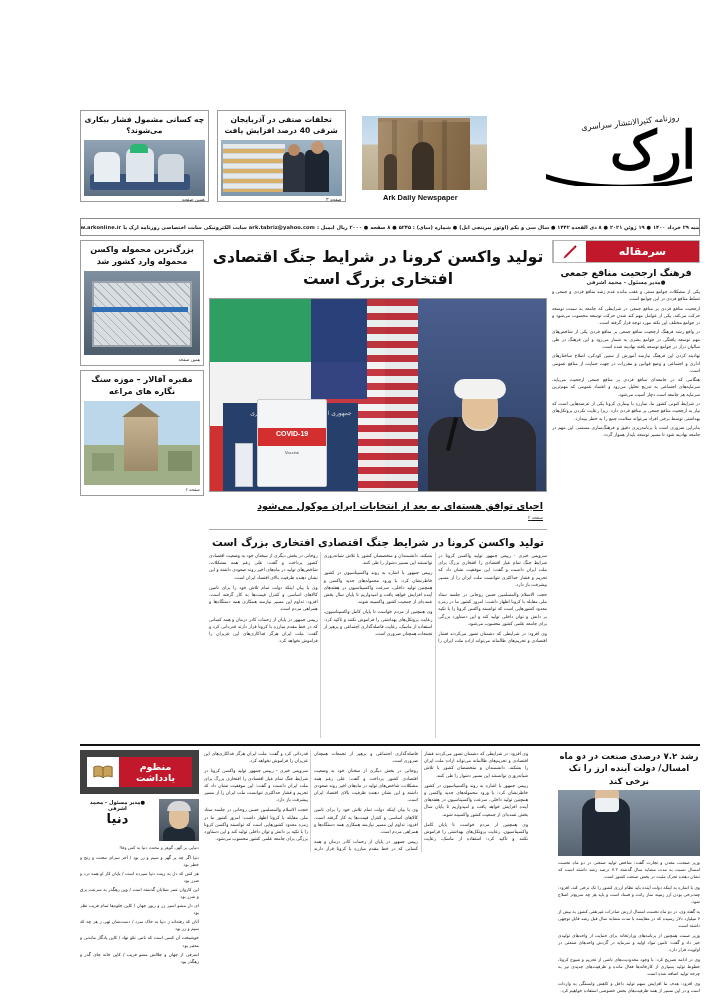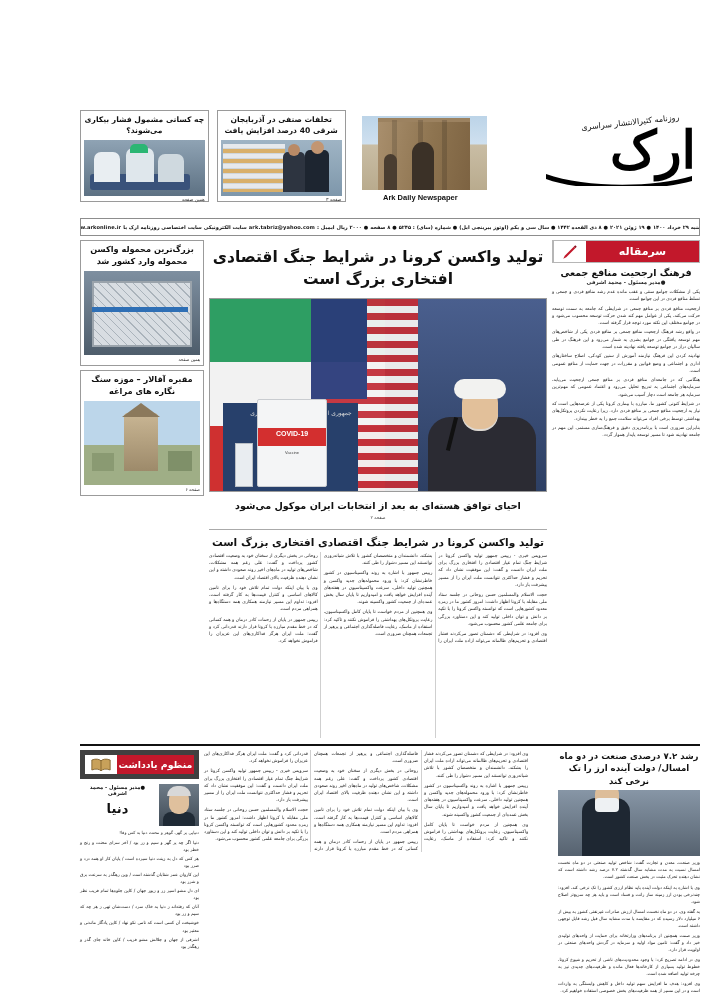--- a/index.html
+++ b/index.html
@@ -76,21 +76,21 @@
   .speaker .turban{position:absolute;left:26px;bottom:92px;width:52px;height:20px;border-radius:12px;background:#f2f2f0;}
   .speaker .beard{position:absolute;left:34px;bottom:60px;width:36px;height:18px;border-radius:0 0 16px 16px;background:#ddd8d2;}
   .speaker .mic{position:absolute;left:22px;bottom:40px;width:4px;height:34px;background:#111;transform:rotate(14deg);}
   .vaccine{position:absolute;left:14%;bottom:4px;width:68px;height:86px;background:#f4f5f6;border:1px solid #c9ccd0;border-radius:2px;}
   .vaccine .band{position:absolute;left:0;top:28px;width:100%;height:18px;background:#d32f2f;}
   .vaccine .txt{position:absolute;left:0;top:30px;width:100%;text-align:center;font-size:7px;color:#fff;font-weight:700;font-family:"Liberation Sans",sans-serif;direction:ltr;}
   .vaccine .txt2{position:absolute;left:0;top:50px;width:100%;text-align:center;font-size:4px;color:#444;font-family:"Liberation Sans",sans-serif;direction:ltr;}
   .vial{position:absolute;left:14%;bottom:4px;width:16px;height:42px;background:#e9edf1;border:1px solid #b9bfc6;margin-left:-22px;}
 
   .subrow{display:flex;margin-top:4px;}
-  .hl-sub{flex:1;text-align:center;font-size:9.6px;font-weight:700;line-height:1.5;border-left:1px solid #b9b9b9;padding:3px 4px;color:#111;}
+  .hl-sub{flex:1;font-size:9.6px;font-weight:700;line-height:1.5;border-left:1px solid #b9b9b9;padding:3px 4px;color:#111;text-decoration:underline;}
   .hl-sub:last-child{border-left:none;}
   .pg-tag{font-size:4.4px;color:#444;font-weight:400;display:block;margin-top:2px;}
 
   .lead-wrap{border-top:1px solid #aaa;margin-top:4px;padding-top:4px;}
   .lead-title{text-align:center;font-size:10.6px;font-weight:700;color:#111;padding:2px 0 4px;}
   .lead-cols{column-count:3;column-gap:6px;column-rule:1px solid #cfcfcf;font-size:4.5px;line-height:1.6;text-align:justify;color:#1a1a1a;height:186px;}
   .lead-cols p{margin:0 0 3px;}
 
   
   .sbox{border:1px solid #9b9b9b;margin-bottom:4px;padding:3px;box-sizing:border-box;}
@@ -107,32 +107,32 @@
   .img-tomb .cone{position:absolute;left:38px;top:2px;width:0;height:0;border-left:19px solid transparent;border-right:19px solid transparent;border-bottom:14px solid #8b795c;}
   .img-tomb .g1{position:absolute;left:8px;top:52px;width:22px;height:18px;background:#8a9a72;}
   .img-tomb .g2{position:absolute;left:84px;top:50px;width:24px;height:20px;background:#7f9069;}
 
   
   .row2{display:flex;margin-top:6px;border-top:2px solid #111;padding-top:4px;}
   .r2-right{width:148px;margin-left:25px;}
   .r2-mid{width:348px;padding:0 5px;box-sizing:border-box;}
   .r2-left{width:124px;}
 
-  .book-wrap{display:flex;align-items:stretch;border:5px solid #404040;}
+  .book-wrap{display:flex;align-items:stretch;border:7px solid #404040;}
   .book-wrap .bk{width:32px;background:#fff;display:flex;align-items:center;justify-content:center;font-size:13px;}
   .book-wrap .lbl{flex:1;background:#c2182b;color:#fff;text-align:center;font-size:9.4px;font-weight:700;padding:4px 0;}
 
   .note-head{display:flex;align-items:flex-start;gap:4px;margin-top:5px;}
   .note-portrait{width:40px;height:42px;background:linear-gradient(#6f7c88,#3f4a55);position:relative;overflow:hidden;flex:none;}
   .note-portrait .f{position:absolute;left:10px;top:6px;width:20px;height:24px;border-radius:9px;background:#dfc09d;}
   .note-portrait .h{position:absolute;left:8px;top:2px;width:24px;height:10px;border-radius:10px 10px 0 0;background:#d8d8d8;}
   .note-portrait .s{position:absolute;left:4px;top:28px;width:32px;height:16px;background:#1f2a35;border-radius:8px 8px 0 0;}
   .note-meta{flex:1;text-align:center;}
   .note-by{font-size:5.2px;font-weight:700;color:#111;}
-  .note-title{font-size:13px;font-weight:700;color:#111;margin-top:5px;}
+  .note-title{font-size:13px;font-weight:700;color:#111;}
   .note-line{font-size:4.3px;color:#333;margin-top:4px;}
   .note-body{font-size:4.4px;line-height:1.6;text-align:justify;margin-top:4px;column-count:1;color:#1a1a1a;}
   .note-body p{margin:0 0 2px;}
 
   .r2-mid-cols{column-count:3;column-gap:6px;column-rule:1px solid #cfcfcf;font-size:4.5px;line-height:1.6;text-align:justify;color:#1a1a1a;}
   .r2-mid-cols p{margin:0 0 3px;}
 
   .rbox-title{font-size:8.6px;font-weight:700;text-align:center;line-height:1.45;margin:0 0 3px;color:#111;}
   .rphoto{height:66px;position:relative;overflow:hidden;margin-bottom:3px;background:linear-gradient(#8796a6,#56626f);}
   .rphoto .man{position:absolute;left:24px;top:8px;width:48px;height:58px;background:#1e2732;border-radius:14px 14px 0 0;}

